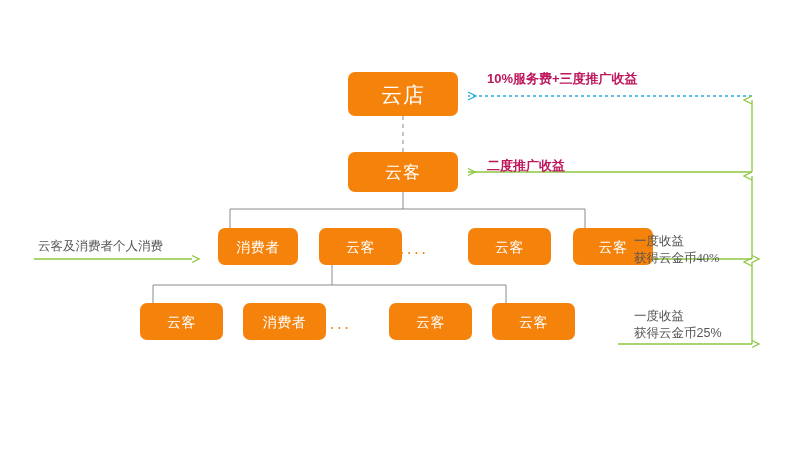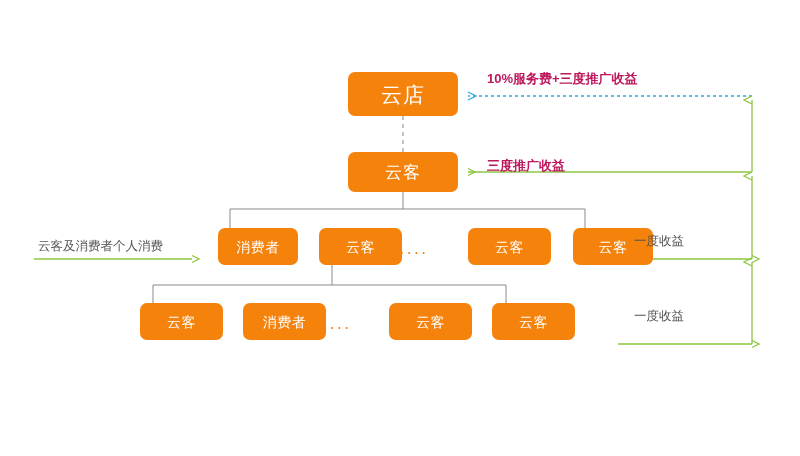--- a/index.html
+++ b/index.html
@@ -170,27 +170,29 @@
   <div class="ellipsis" style="left:308px;top:315px;">......</div>
   <div class="node small" style="left:361px;top:303px;width:83px;height:37px;">
     <span>云客</span>
   </div>
   <div class="node small" style="left:464px;top:303px;width:83px;height:37px;">
     <span>云客</span>
   </div>
 
   <div class="lbl bold" style="left:487px;top:70px;">10%服务费+三度推广收益</div>
 
-  <div class="lbl bold" style="left:487px;top:157px;">三度推广收益</div>
+  <div class="lbl bold" style="left:487px;top:157px;">二度推广收益</div>
 
   <div class="lbl plain" style="left:634px;top:225px;font-family:Liberation Serif, serif;">
     <div>一度收益</div>
+    <div>获得云金币40%</div>
   </div>
 
   <div class="lbl plain" style="left:634px;top:300px;">
     <div>一度收益</div>
+    <div>获得云金币25%</div>
   </div>
 
   <div class="lbl plain" style="left:38px;top:230px;">
     <div>云客及消费者个人消费</div>
   </div>
 
 </div>
 
 </body></html>

